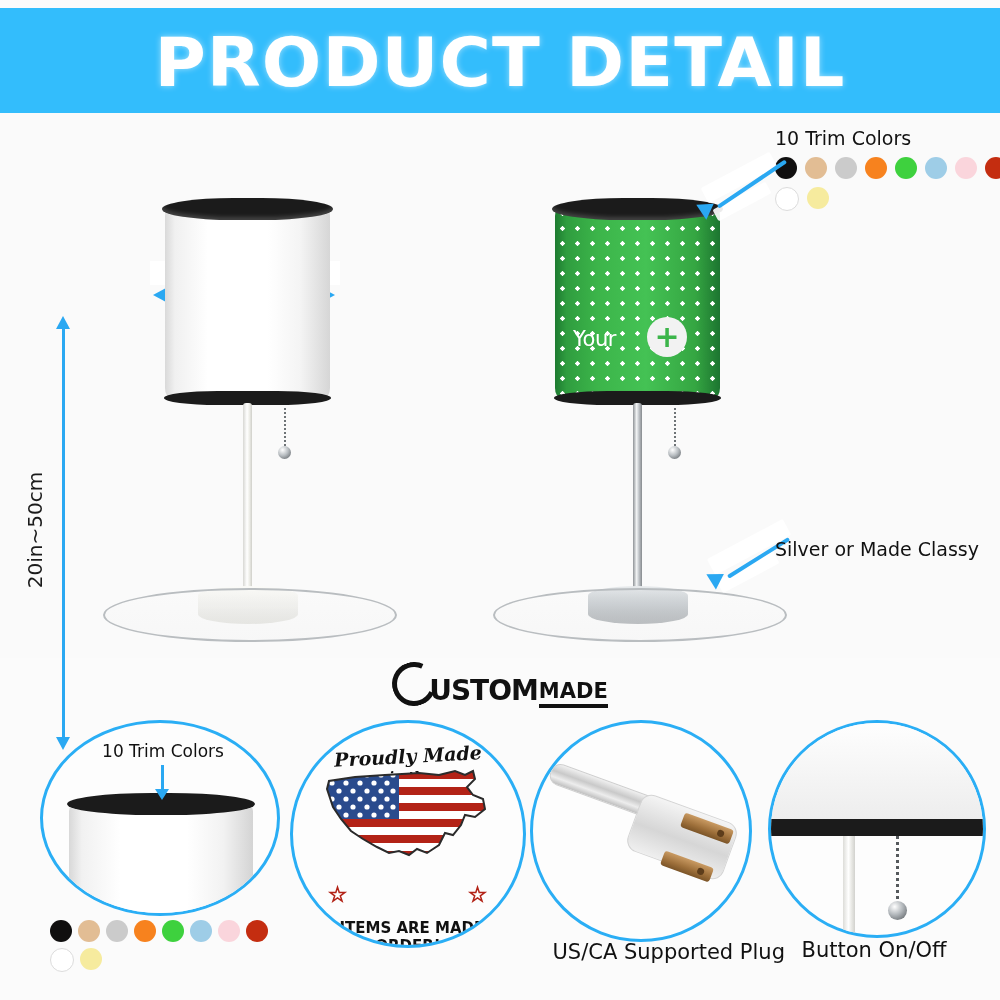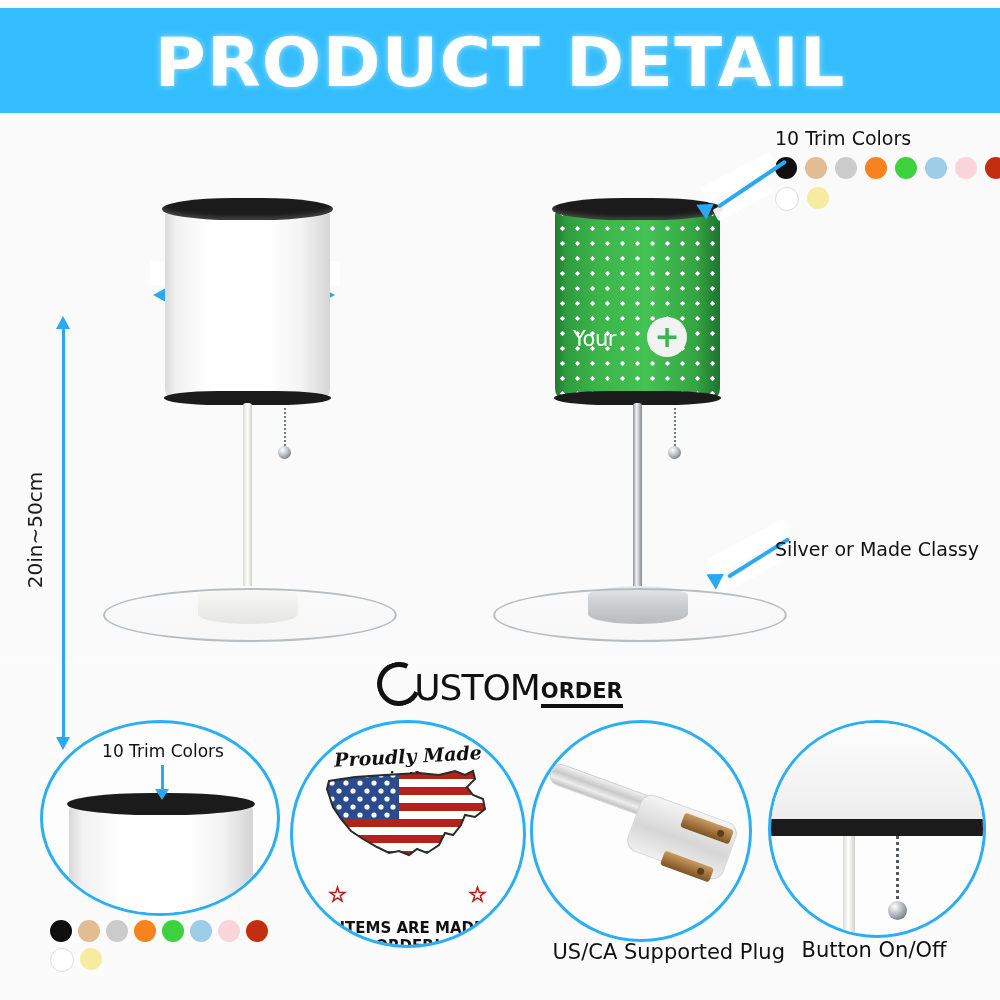--- a/index.html
+++ b/index.html
@@ -161,21 +161,21 @@
   .logo{
     position:absolute;left:0;top:662px;width:1000px;text-align:center;
     font-family:"DejaVu Sans", sans-serif;
   }
   .logo-inner{display:inline-block;position:relative;}
   .logo-c{
     display:inline-block;width:34px;height:34px;border:5px solid #111;border-radius:50%;
     border-right-color:transparent;vertical-align:-6px;margin-right:-7px;
     transform:rotate(-20deg);
   }
-  .logo-main{font-size:36px;font-weight:normal;letter-spacing:-1px;color:#111;vertical-align:0px;}
+  .logo-main{font-size:28px;font-weight:bold;letter-spacing:-1px;color:#111;vertical-align:0px;}
   .logo-sub{
     font-size:21px;font-weight:bold;letter-spacing:0px;color:#111;
     border-bottom:4px solid #111;padding-bottom:1px;margin-left:1px;vertical-align:2px;
   }
 
   
   .features{position:absolute;left:0;top:712px;width:1000px;height:288px;}
   .feat{position:absolute;}
   .circle{
     position:absolute;border-radius:50%;border:3px solid #2aaef5;
@@ -351,21 +351,21 @@
     <div class="gleam" style="left:716px;top:452px;width:64px;height:14px;"></div>
     <div class="cal-arrow" style="left:712px;top:462px;">
       <div class="cal-line" style="left:16px;top:0;width:72px;transform:rotate(-32deg);"></div>
       <div class="cal-head" style="left:-2px;top:-6px;transform:rotate(148deg);"></div>
     </div>
     <div class="cal-text" style="left:775px;top:425px;">Silver or Made Classy</div>
   </div>
 
   <div class="logo">
     <span class="logo-inner">
-      <span class="logo-c"></span><span class="logo-main">USTOM</span><span class="logo-sub">ORDER</span>
+      <span class="logo-c"></span><span class="logo-main">USTOM</span><span class="logo-sub">MADE</span>
     </span>
   </div>
 
   <div class="features">
 
     <div class="feat" style="left:40px;top:8px;width:240px;height:280px;">
       <div class="circle" style="left:0;top:0;width:234px;height:190px;">
         <div class="c1-shade"></div>
         <div class="c1-trim"></div>
         <div class="c1-title">10 Trim Colors</div>

